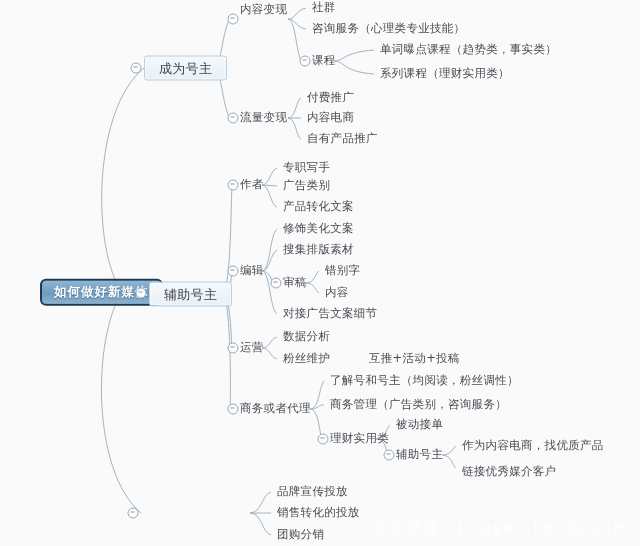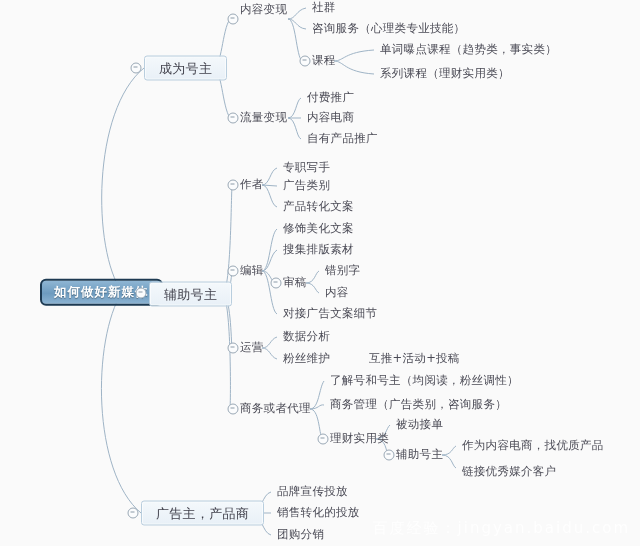--- a/index.html
+++ b/index.html
@@ -202,20 +202,19 @@
   <div class="node plain" style="left:330px; top:405px;">商务管理（广告类别，咨询服务）</div>
   <div class="toggle" style="left:323px; top:439px;"></div>
   <div class="node plain" style="left:330px; top:439px;">理财实用类</div>
   <div class="node plain" style="left:396px; top:425px;">被动接单</div>
   <div class="toggle" style="left:389px; top:455px;"></div>
   <div class="node plain" style="left:396px; top:455px;">辅助号主</div>
   <div class="node plain" style="left:462px; top:446px;">作为内容电商，找优质产品</div>
   <div class="node plain" style="left:462px; top:472px;">链接优秀媒介客户</div>
 
   <div class="toggle" style="left:133px; top:513px;"></div>
-  <div class="node boxed" style="left:141px; top:513px;">广告主，产品商</div>
   <div class="node plain" style="left:277px; top:492px;">品牌宣传投放</div>
   <div class="node plain" style="left:277px; top:513px;">销售转化的投放</div>
   <div class="node plain" style="left:277px; top:535px;">团购分销</div>
 
   <div id="watermark">百度经验：jingyan.baidu.com</div>
 
 </div>
 
 </body></html>

